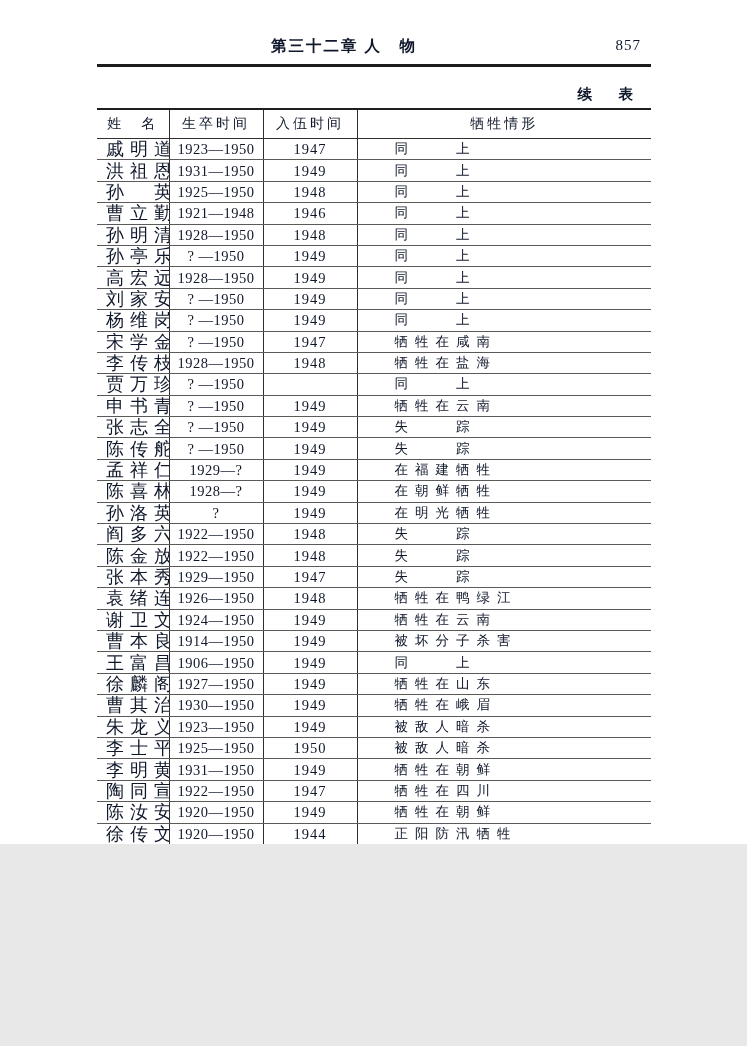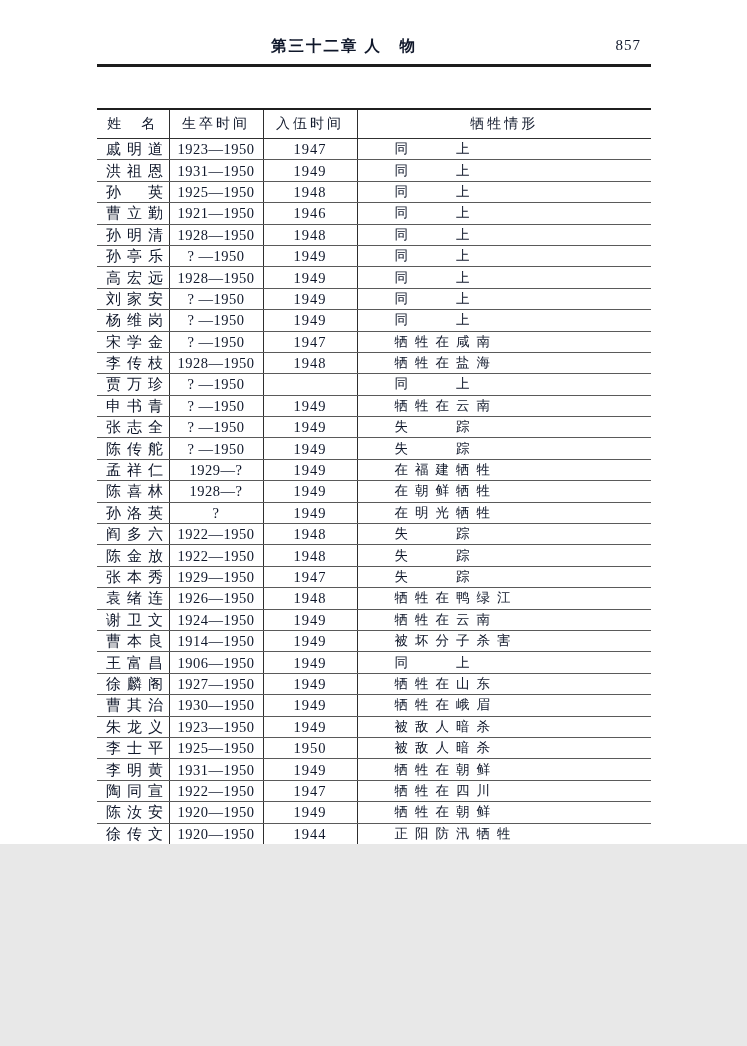--- a/index.html
+++ b/index.html
@@ -56,21 +56,21 @@
   td{
     height:20.4px;line-height:20px;
     font-size:14px;
     vertical-align:middle;
     border-bottom:1px solid #5a5a5a;
     padding:0;
     white-space:nowrap;overflow:hidden;
   }
   th.name,th.dates,th.enlist,
   td.name,td.dates,td.enlist{border-right:1.5px solid #2e2e2e;}
-  td.name{text-align:left;padding-left:9px;letter-spacing:6px;font-size:15px;}
+  td.name{text-align:left;padding-left:9px;letter-spacing:6px;font-size:18px;}
   td.dates{text-align:center;font-size:14.5px;letter-spacing:0.5px;margin-top:20px;}
   td.enlist{text-align:center;font-size:14.5px;letter-spacing:1px;}
   td.fate{text-align:left;padding-left:37px;letter-spacing:7px;font-size:13.5px;}
   .artifact{
     position:absolute;width:2.5px;background:#3c3c3c;border-radius:1px;
   }
   .artifact.m1{left:106px;top:999px;height:13px;}
   .artifact.m2{left:359px;top:1003px;height:10px;opacity:.85;}
   .artifact.m3{left:722px;top:999px;height:13px;}
 </style>
@@ -79,20 +79,21 @@
 
 <div class="page">
 
   <div class="chapter-header">
     <div class="chapter-title">第三十二章 人　物</div>
     <div class="page-number">857</div>
   </div>
 
   <div class="header-rule"></div>
 
+  <div class="cont-label">续　表</div>
 
   <table class="roster">
     <colgroup>
       <col class="c-name">
         <col class="c-dates">
         <col class="c-enlist">
         <col class="c-fate">
     </colgroup>
     <thead>
       <tr>
@@ -116,21 +117,21 @@
           <td class="fate">同　　上</td>
         </tr>
         <tr>
           <td class="name">孙　英</td>
           <td class="dates">1925—1950</td>
           <td class="enlist">1948</td>
           <td class="fate">同　　上</td>
         </tr>
         <tr>
           <td class="name">曹立勤</td>
-          <td class="dates">1921—1950</td>
+          <td class="dates">1921—1948</td>
           <td class="enlist">1946</td>
           <td class="fate">同　　上</td>
         </tr>
         <tr>
           <td class="name">孙明清</td>
           <td class="dates">1928—1950</td>
           <td class="enlist">1948</td>
           <td class="fate">同　　上</td>
         </tr>
         <tr>

